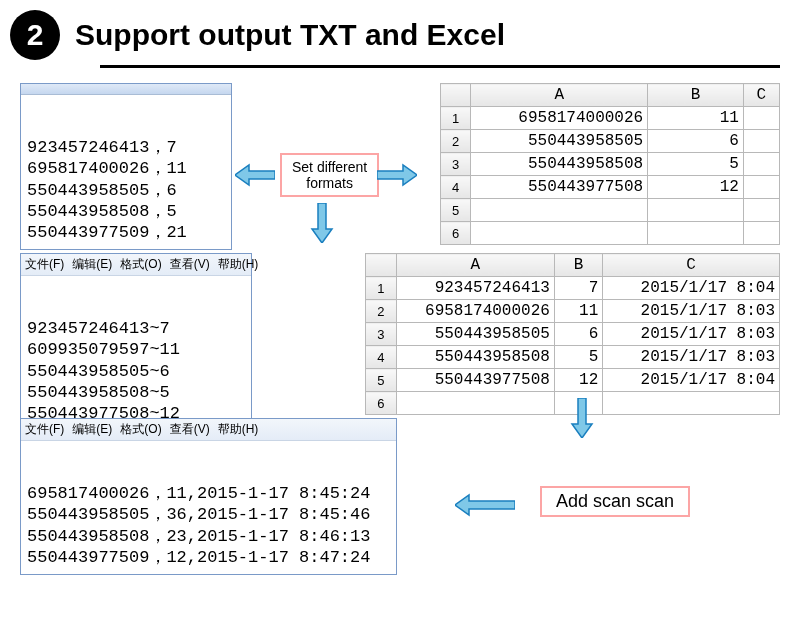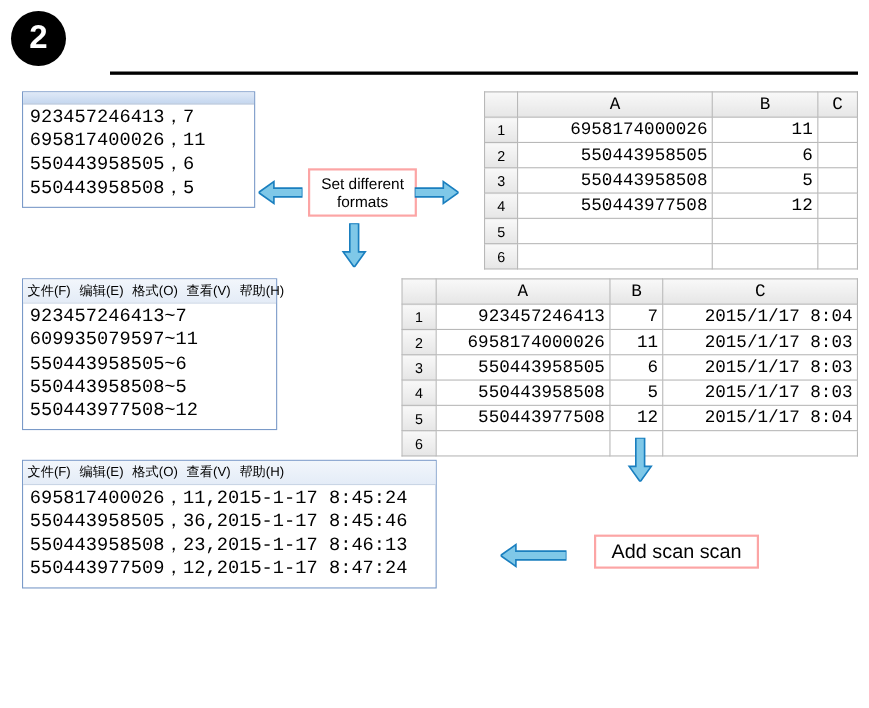--- a/index.html
+++ b/index.html
@@ -56,20 +56,21 @@
   }
   .txt-menubar span {
     margin-right: 8px;
   }
   .txt-body {
     padding: 2px 6px 6px 6px;
     font-family: "Courier New", "SimSun", monospace;
     font-size: 17px;
     line-height: 1.25;
     white-space: pre;
+    margin-top: 40px;
   }
   .excel {
     border-collapse: collapse;
     font-family: "Courier New", monospace;
     font-size: 16px;
     background: #fff;
   }
   .excel th, .excel td {
     border: 1px solid #b8b8b8;
     padding: 1px 4px;
@@ -105,27 +106,28 @@
   .row1 { position: relative; height: 170px; }
   .row2 { position: relative; height: 165px; }
   .row3 { position: relative; height: 150px; }
   .abs { position: absolute; }
 </style>
 </head>
 <body>
 
 <div class="header">
   <div class="step-circle">2</div>
+  <div class="title">Support output TXT and Excel</div>
 </div>
 <hr class="divider">
 
 <div class="row1">
   <div class="abs txt-window" style="left:10px; top:0; width:210px;">
     <div class="txt-titlebar-area"></div>
-    <div class="txt-body"><div>923457246413，7</div><div>695817400026，11</div><div>550443958505，6</div><div>550443958508，5</div></div>
+    <div class="txt-body"><div>923457246413，7</div><div>695817400026，11</div><div>550443958505，6</div><div>550443958508，5</div><div>550443977509，21</div></div>
   </div>
 
   <svg class="abs" style="left:225px; top:80px;" width="40" height="24">
       <polygon class="arrow" points="0,12 14,2 14,8 40,8 40,16 14,16 14,22"></polygon>
     </svg>
 
   <div class="abs callout" style="left:270px; top:70px;">
     <div>Set different</div>
     <div>formats</div>
   </div>

